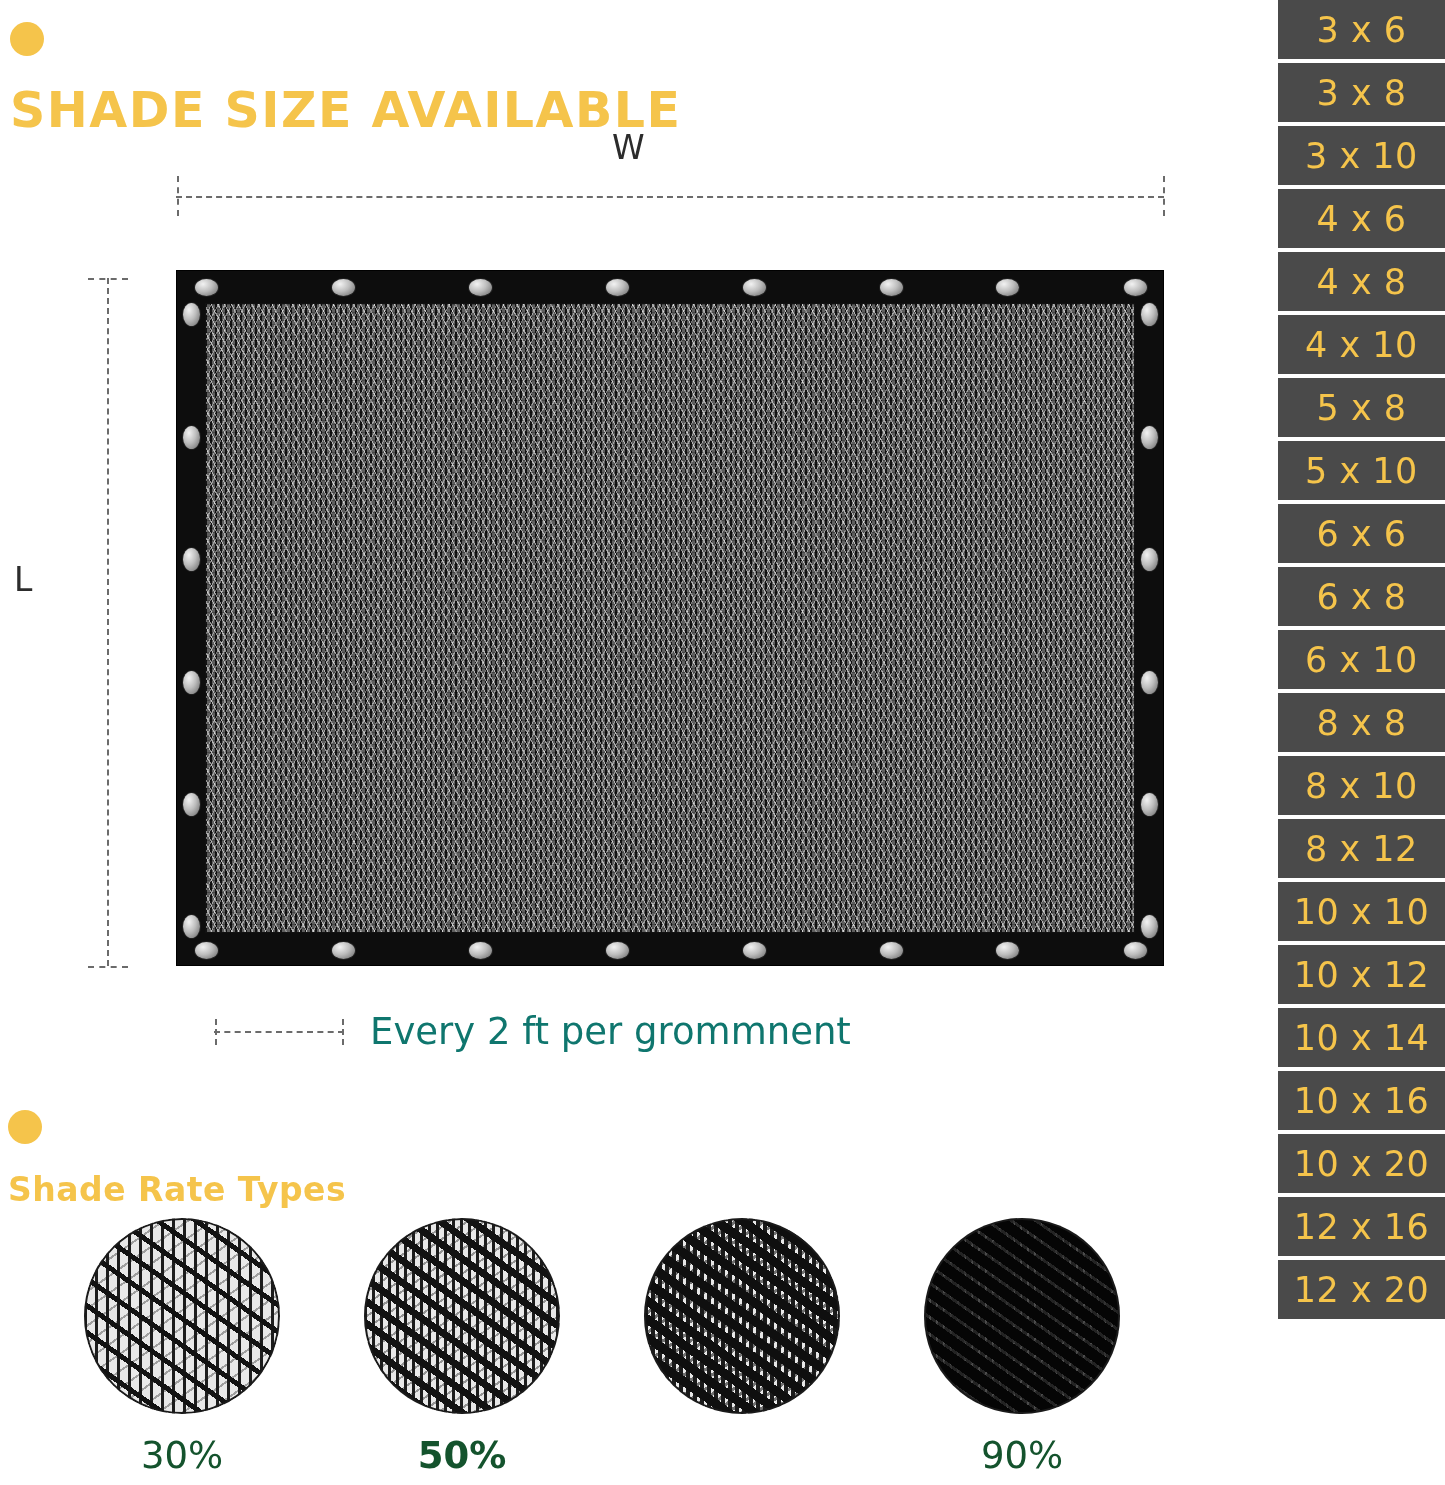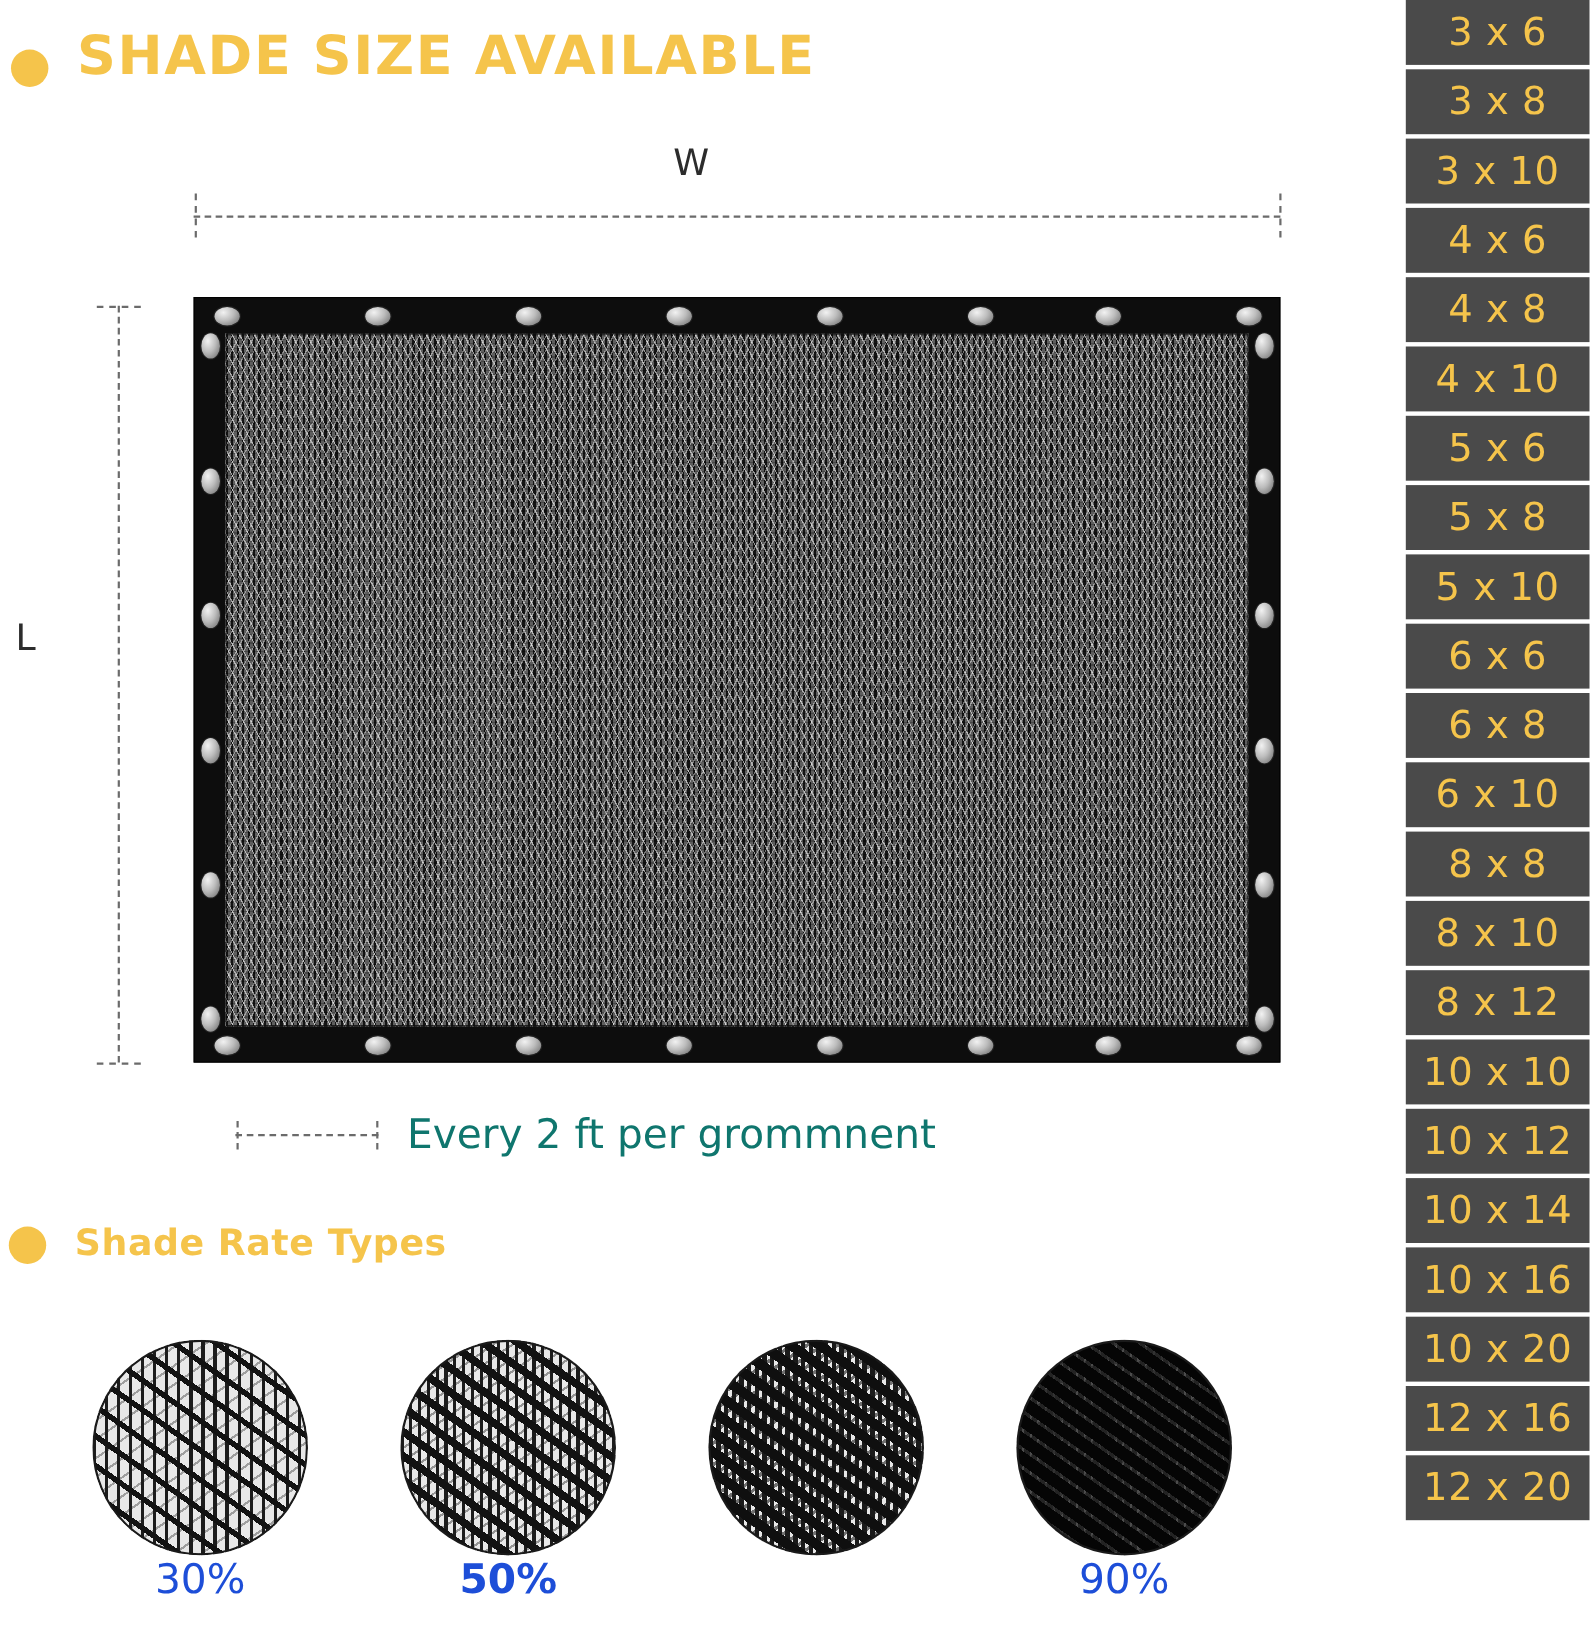--- a/index.html
+++ b/index.html
@@ -16,22 +16,23 @@
   
   #stage { position: absolute; left: 0; top: 0; width: 1445px; height: 1485px; }
 
   .left-col { position: absolute; left: 0; top: 0; width: 1272px; height: 1485px; }
   .right-col { position: absolute; left: 1278px; top: 0; width: 167px; height: 1485px; }
 
   
   .heading {
     position: absolute;
     display: flex;
-    align-items: flex-end;
+    align-items: flex-start;
     gap: 26px;
+    flex-direction: column;
   }
   .bullet {
     width: 34px; height: 34px; border-radius: 50%;
     background: #f5c44b;
     flex: 0 0 auto;
   }
   .heading-text {
     color: #f5c44b;
     font-weight: 700;
     letter-spacing: 0.5px;
@@ -149,22 +150,23 @@
   }
   .rate .disc {
     width: 196px; height: 196px;
     margin: 0 auto;
     border-radius: 50%;
     background-color: #e8e8e8;
     box-shadow: inset 0 0 0 2px #1a1a1a;
     overflow: hidden;
   }
   .rate .pct {
+    margin-top: 20px;
     font-size: 37px;
-    color: #1d4ed8;
+    color: #14532d;
   }
   #rate-0 { left: 16px; }
   #rate-1 { left: 296px; font-weight: bold; }
   #rate-2 { left: 576px; }
   #rate-3 { left: 856px; }
 
   #rate-0 .disc {
     background-image:
       repeating-linear-gradient(35deg, #121212 0 5px, rgba(0,0,0,0) 5px 22px),
       repeating-linear-gradient(90deg, #1c1c1c 0 3px, rgba(0,0,0,0) 3px 11px),
@@ -303,21 +305,20 @@
   </div>
 
   <div class="right-col">
     <div class="size-list">
       <div class="size-chip">3 x 6</div>
       <div class="size-chip">3 x 8</div>
       <div class="size-chip">3 x 10</div>
       <div class="size-chip">4 x 6</div>
       <div class="size-chip">4 x 8</div>
       <div class="size-chip">4 x 10</div>
-      <div class="size-chip">5 x 6</div>
       <div class="size-chip">5 x 8</div>
       <div class="size-chip">5 x 10</div>
       <div class="size-chip">6 x 6</div>
       <div class="size-chip">6 x 8</div>
       <div class="size-chip">6 x 10</div>
       <div class="size-chip">8 x 8</div>
       <div class="size-chip">8 x 10</div>
       <div class="size-chip">8 x 12</div>
       <div class="size-chip">10 x 10</div>
       <div class="size-chip">10 x 12</div>

